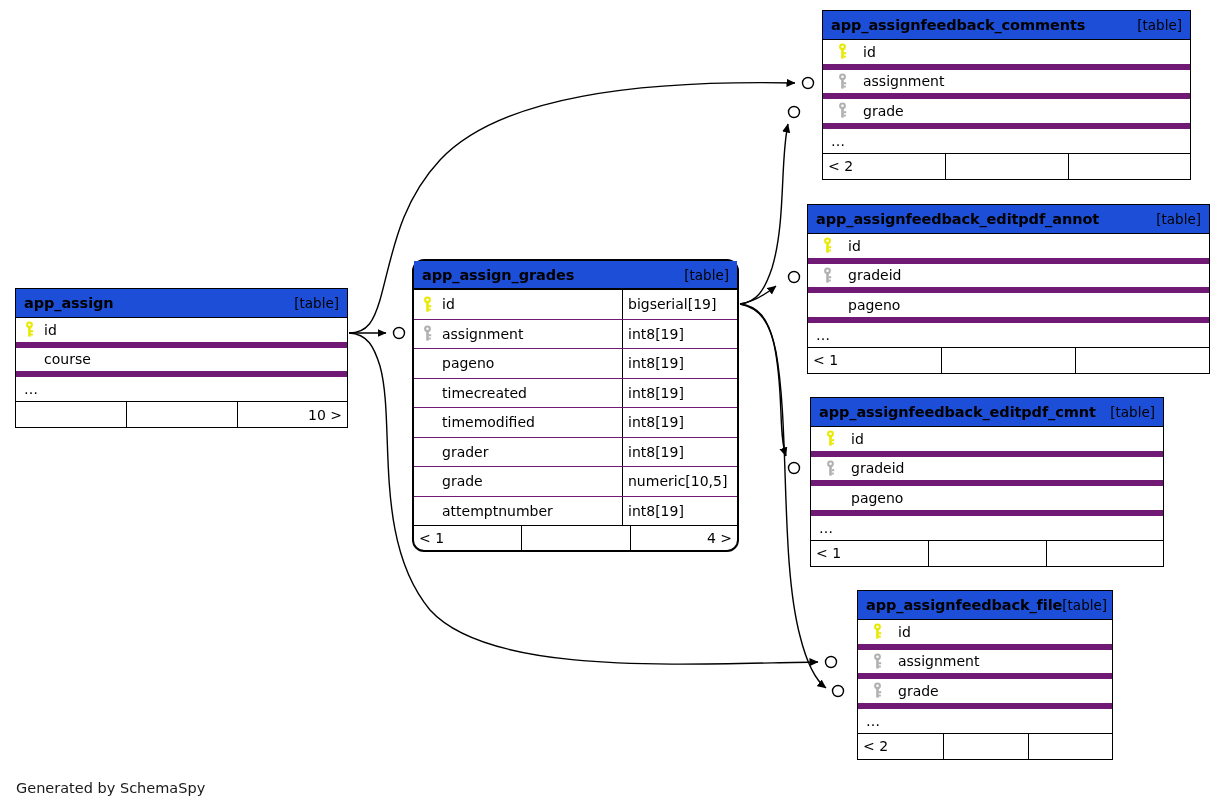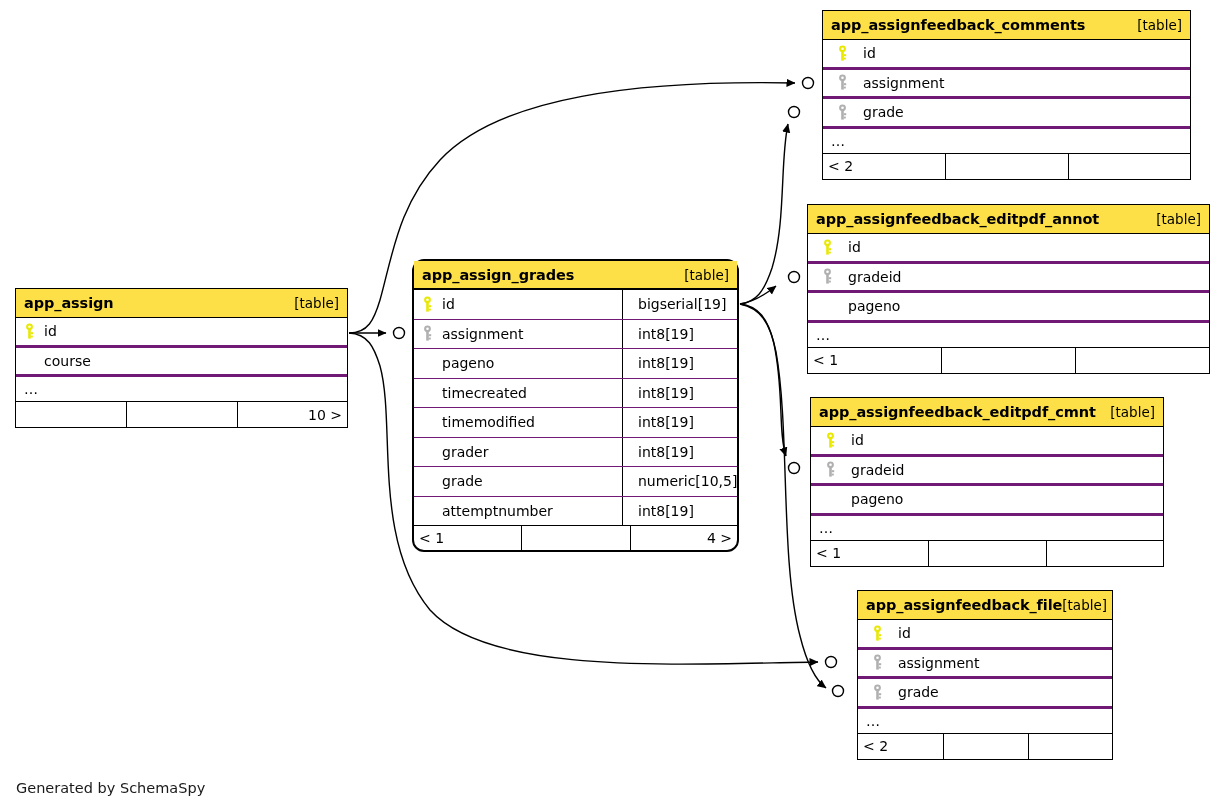--- a/index.html
+++ b/index.html
@@ -38,63 +38,63 @@
     z-index: 3;
   }
   .table-box.focused {
     border-width: 2px;
     border-radius: 12px;
   }
   .tbl-header {
     display: flex;
     align-items: center;
     justify-content: space-between;
-    background: #fde047;
+    background: #1d4ed8;
     border-bottom: 1px solid #000000;
     box-sizing: border-box;
     padding: 0 8px;
     height: 29px;
   }
   .focused > .tbl-header { border-bottom-width: 2px; }
   .tbl-name {
     font-weight: bold;
     font-size: 14.5px;
     letter-spacing: -0.1px;
     white-space: nowrap;
   }
   .tbl-tag {
     font-size: 13.5px;
     color: #000000;
     white-space: nowrap;
   }
   .tbl-row {
     display: flex;
     align-items: stretch;
-    border-bottom: 3px solid #701a75;
+    border-bottom: 6px solid #701a75;
     box-sizing: border-box;
     height: 29.5px;
   }
   .focused .tbl-row { border-bottom-width: 1px; }
   .tbl-row:last-child { border-bottom: none; }
   .cell-name {
     flex: 1 1 auto;
     display: flex;
     align-items: center;
     font-size: 14px;
     white-space: nowrap;
     overflow: hidden;
     box-sizing: border-box;
   }
   .cell-type {
     display: flex;
     align-items: center;
     font-size: 14px;
     border-left: 1px solid #000000;
     box-sizing: border-box;
-    padding-left: 15px;
+    padding-left: 5px;
     white-space: nowrap;
   }
   .keyslot {
     width: 26px;
     min-width: 26px;
     display: flex;
     align-items: center;
     justify-content: center;
   }
   .keyslot.wide { width: 38px; min-width: 38px; }

